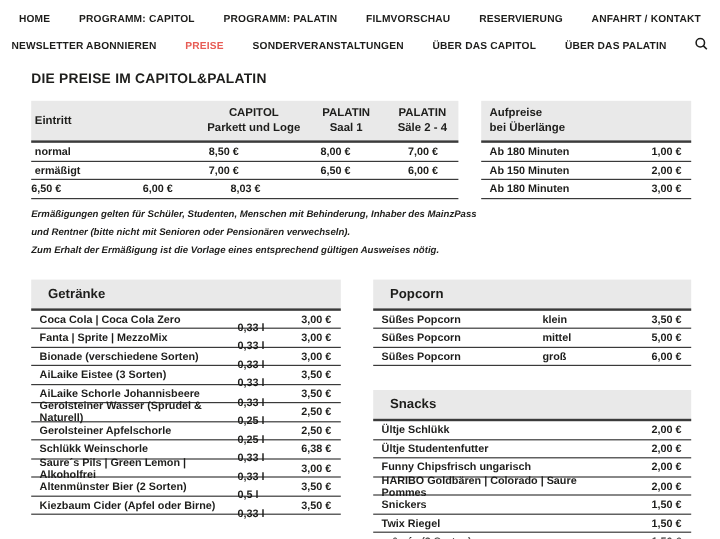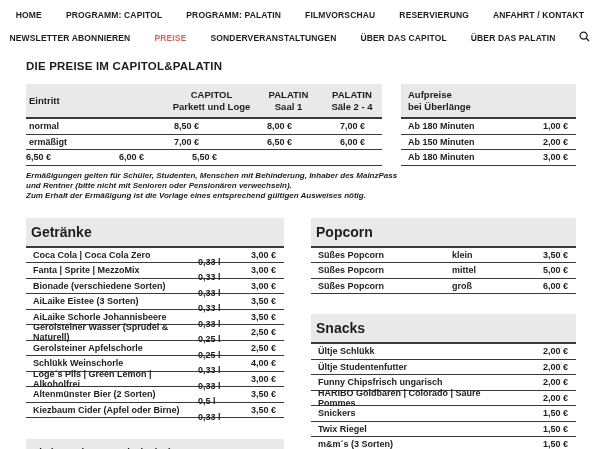--- a/index.html
+++ b/index.html
@@ -36,27 +36,27 @@
   .c2 { width:87px; }
   .c3 { width:67px; }
   .c4 { flex:1; }
 
   .t-aufpreise { width:175px; }
   .a-head { font-size:9.5px; padding:5px 0 5px 7px; line-height:11.5px; }
   .a-row { justify-content:space-between; padding:0 8px 0 7px; }
 
   
   .note { margin-top:5px; font-size:8px; font-weight:700; font-style:italic;
-          line-height:10px; white-space:pre-line; }
+          line-height:15px; white-space:pre-line; }
 
   
   .sec2 { display:flex; justify-content:space-between; margin-top:17px; }
   .col-left  { width:258px; }
   .col-right { width:265px; }
-  .s-head { font-size:14px; padding:6px 5px; }
+  .s-head { font-size:11px; padding:6px 14px; }
   .g-row  { padding:0 8px 0 7px; }
   .g-name { flex:1; }
   .g-vol  { width:42px;margin-top:14px; }
   .g-price{ width:30px; text-align:right; }
   .p-name { flex:1; }
   .p-size { width:60px; }
   .p-price{ width:50px; text-align:right; }
   .sn-name{ flex:1; }
   .sn-price{ width:50px; text-align:right; }
   .t-snacks { margin-top:20px; }
@@ -122,21 +122,21 @@
       </div>
       <div class="trow">
         <div class="c1">ermäßigt</div>
         <div class="c2">7,00 €</div>
         <div class="c3">6,50 €</div>
         <div class="c4">6,00 €</div>
       </div>
       <div class="trow">
         <div class="c2">6,50 €</div>
         <div class="c3">6,00 €</div>
-        <div class="c4">5,50 €</div>
+        <div class="c4">8,03 €</div>
       </div>
     </div>
 
     <div class="t-aufpreise">
       <div class="thead a-head">
         <div>Aufpreise</div>
         <div>bei Überlänge</div>
       </div>
       <div class="trow a-row">
         <span>Ab 180 Minuten</span>
@@ -193,24 +193,24 @@
           <span class="g-price">2,50 €</span>
         </div>
         <div class="trow g-row">
           <span class="g-name">Gerolsteiner Apfelschorle</span>
           <span class="g-vol">0,25 l</span>
           <span class="g-price">2,50 €</span>
         </div>
         <div class="trow g-row">
           <span class="g-name">Schlükk Weinschorle</span>
           <span class="g-vol">0,33 l</span>
-          <span class="g-price">4,00 €</span>
-        </div>
-        <div class="trow g-row">
-          <span class="g-name">Loge´s Pils | Green Lemon | Alkoholfrei</span>
+          <span class="g-price">6,38 €</span>
+        </div>
+        <div class="trow g-row">
+          <span class="g-name">Saure´s Pils | Green Lemon | Alkoholfrei</span>
           <span class="g-vol">0,33 l</span>
           <span class="g-price">3,00 €</span>
         </div>
         <div class="trow g-row">
           <span class="g-name">Altenmünster Bier (2 Sorten)</span>
           <span class="g-vol">0,5 l</span>
           <span class="g-price">3,50 €</span>
         </div>
         <div class="trow g-row">
           <span class="g-name">Kiezbaum Cider (Apfel oder Birne)</span>

